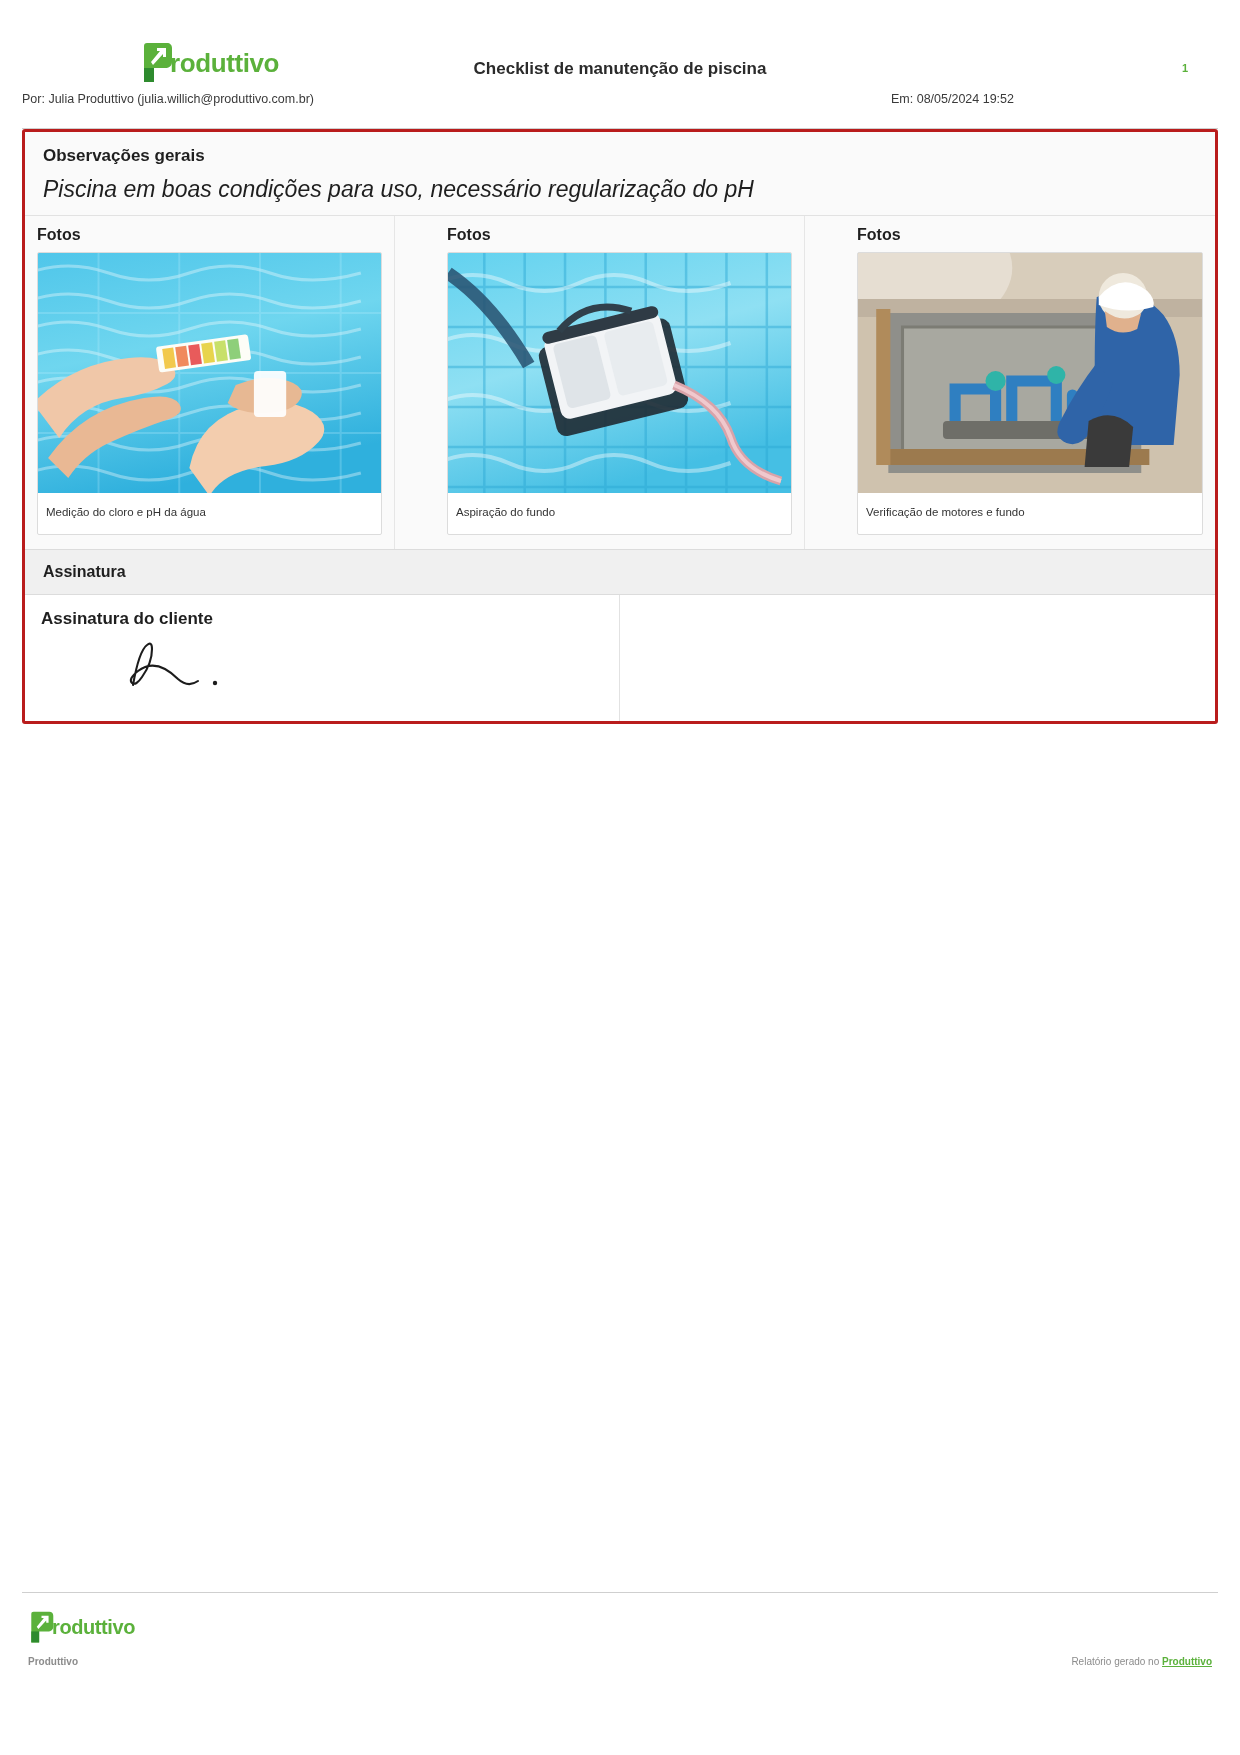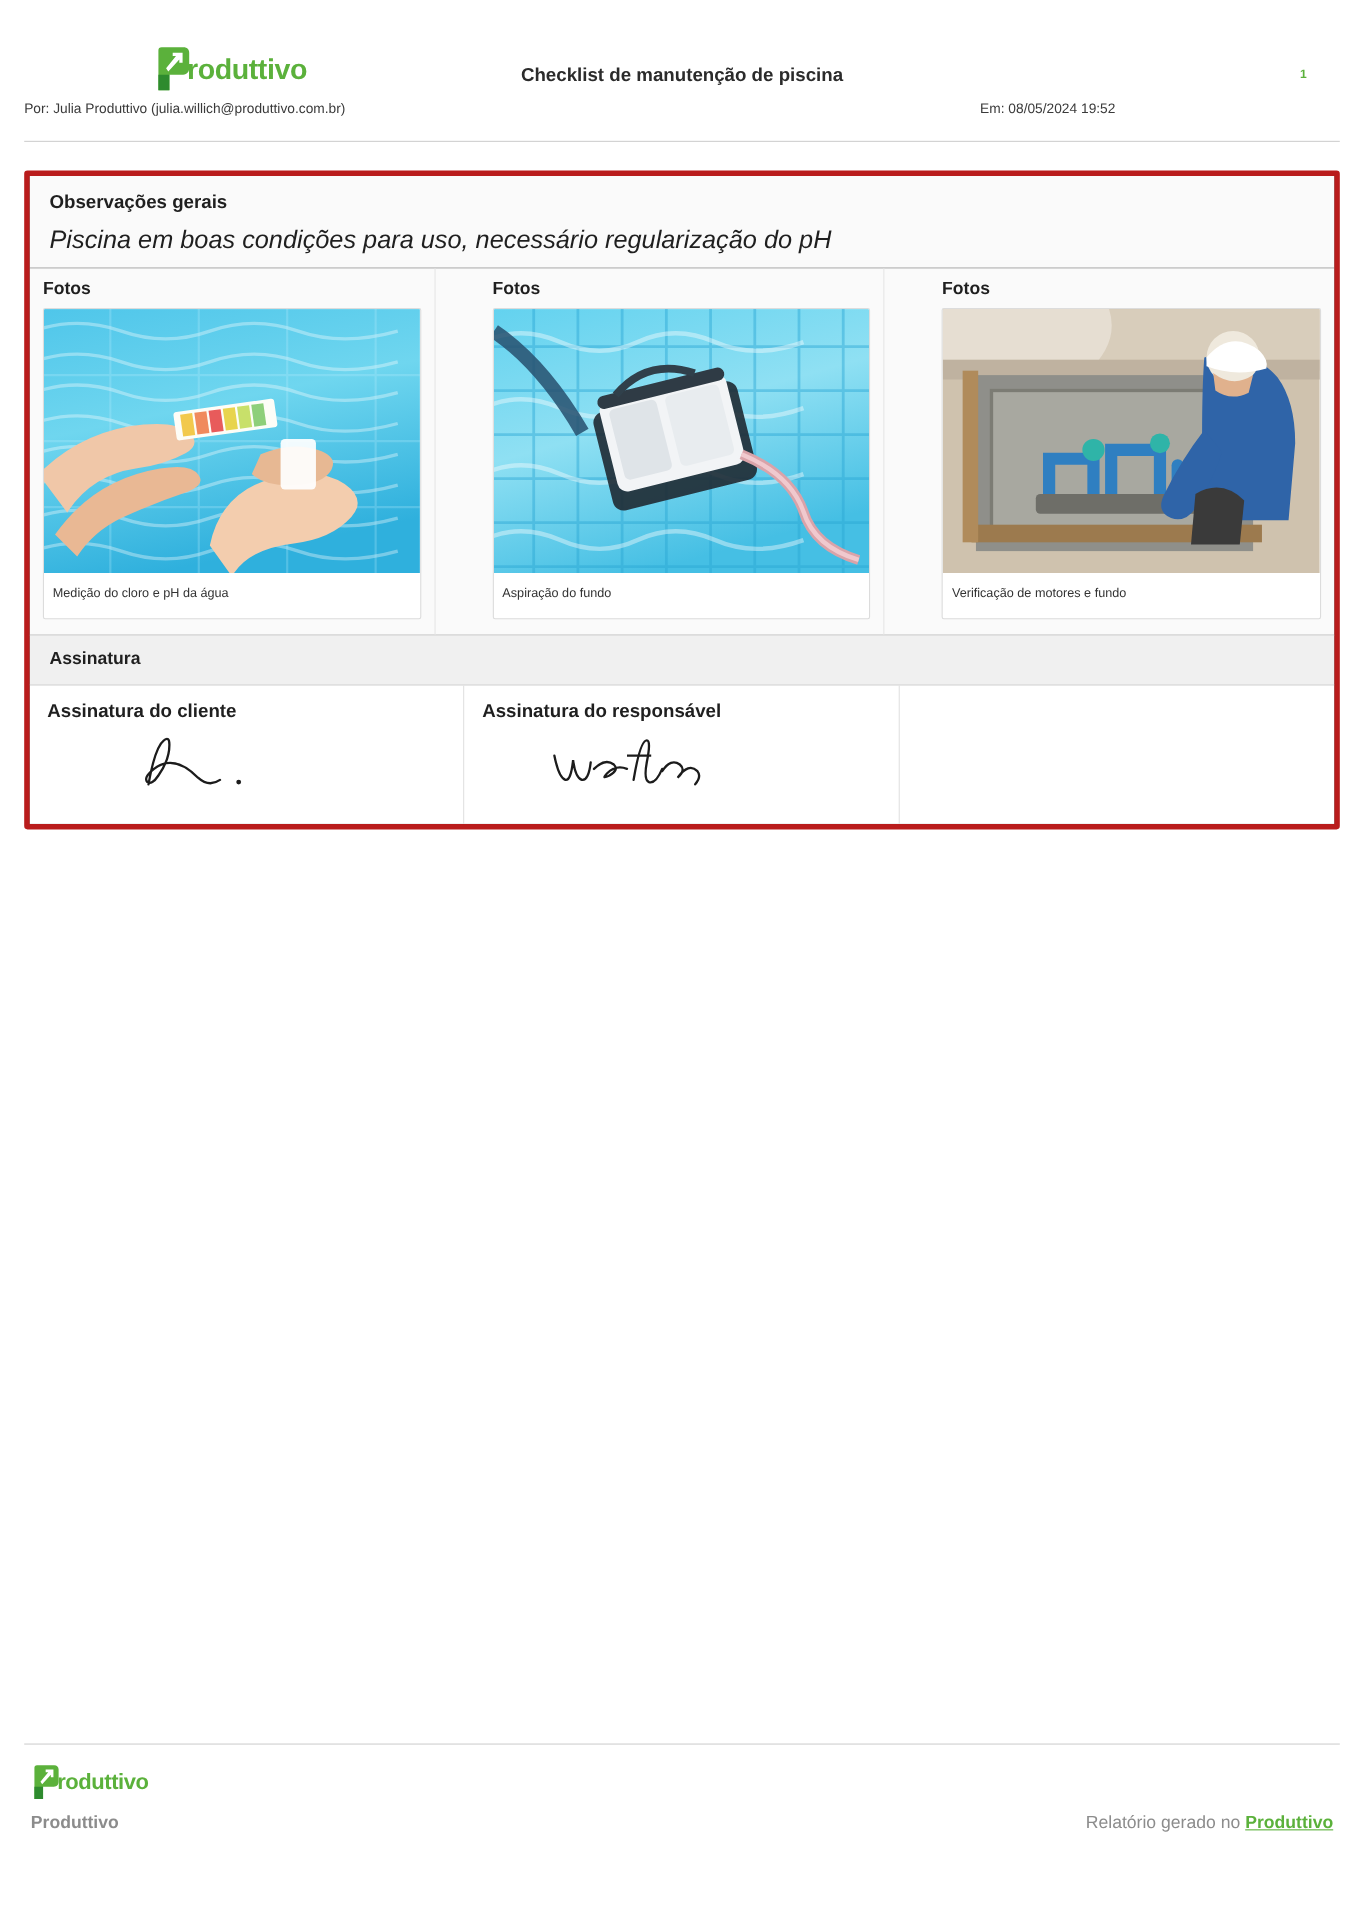--- a/index.html
+++ b/index.html
@@ -87,24 +87,23 @@
   .meta-right { padding-right: 200px; }
 
   .header-rule {
     border: none;
     border-top: 1px solid #cfcfcf;
     margin: 22px 0 0 0;
   }
 
   
   .card {
-    margin-top: 26px;
-    border: 5px solid #b91c1c;
+    border: 3px solid #b91c1c;
     border-radius: 3px;
-    background: #737373;
+    background: #bef264;
     overflow: hidden;
   }
   .obs-header {
     padding: 14px 18px 6px 18px;
     background: #fafafa;
   }
   .obs-title {
     font-size: 17px;
     font-weight: bold;
     color: #1f1f1f;
@@ -213,21 +212,21 @@
     align-items: center;
     gap: 2px;
     padding-left: 6px;
   }
   .footer-logo .logo-mark { width: 27px; height: 33px; }
   .footer-logo .logo-text { font-size: 20px; margin-left: -5px; }
   .footer-bottom {
     display: flex;
     justify-content: space-between;
     align-items: center;
-    font-size: 16px;
+    font-size: 10px;
     color: #8c8c8c;
     margin-top: 12px;
     padding: 0 6px;
   }
   .footer-bottom .brand { font-weight: bold; color: #8c8c8c; }
   .footer-link {
     color: #5BB13B;
     text-decoration: underline;
     font-weight: bold;
   }
@@ -413,32 +412,20 @@
       <div class="sign-cell">
         <div class="sign-label">Assinatura do cliente</div>
         <div class="sign-area">
           <svg width="170" height="56" viewBox="0 0 170 56" aria-hidden="true">
             <path d="M34 48 q6 -34 14 -40 q5 -4 5 4 q0 14 -10 28 q-6 9 -10 6 q-4 -4 6 -12 q18 -14 40 8 q10 9 20 2" fill="none" stroke="#1c1c1c" stroke-width="2.1" stroke-linecap="round"></path>
             <circle cx="116" cy="46" r="2.2" fill="#1c1c1c"></circle>
           </svg>
         </div>
       </div>
 
-      <div class="sign-cell">
-        <div class="sign-label">Assinatura do responsável</div>
-        <div class="sign-area">
-          <svg width="180" height="56" viewBox="0 0 180 56" aria-hidden="true">
-            <path d="M8 22 q4 20 10 22 q5 1 7 -18 q2 16 8 18 q6 1 8 -16" fill="none" stroke="#1c1c1c" stroke-width="2.1" stroke-linecap="round"></path>
-            <path d="M44 34 q10 -10 18 -4 q5 5 -4 10 q-8 4 -2 -2 q8 -8 18 -4" fill="none" stroke="#1c1c1c" stroke-width="2.1" stroke-linecap="round"></path>
-            <path d="M80 44 q6 -36 12 -36 q4 0 0 20 q-3 16 2 18 q6 2 12 -12" fill="none" stroke="#1c1c1c" stroke-width="2.1" stroke-linecap="round"></path>
-            <path d="M74 22 h22" fill="none" stroke="#1c1c1c" stroke-width="2"></path>
-            <path d="M106 36 q8 -12 16 -6 q6 5 -2 12 q10 -14 18 -6 q4 5 -2 12" fill="none" stroke="#1c1c1c" stroke-width="2.1" stroke-linecap="round"></path>
-          </svg>
-        </div>
-      </div>
 
       <div class="sign-cell">
         <div class="sign-label"></div>
         <div class="sign-area"></div>
       </div>
 
     </div>
   </div>
 
   <div class="footer">

